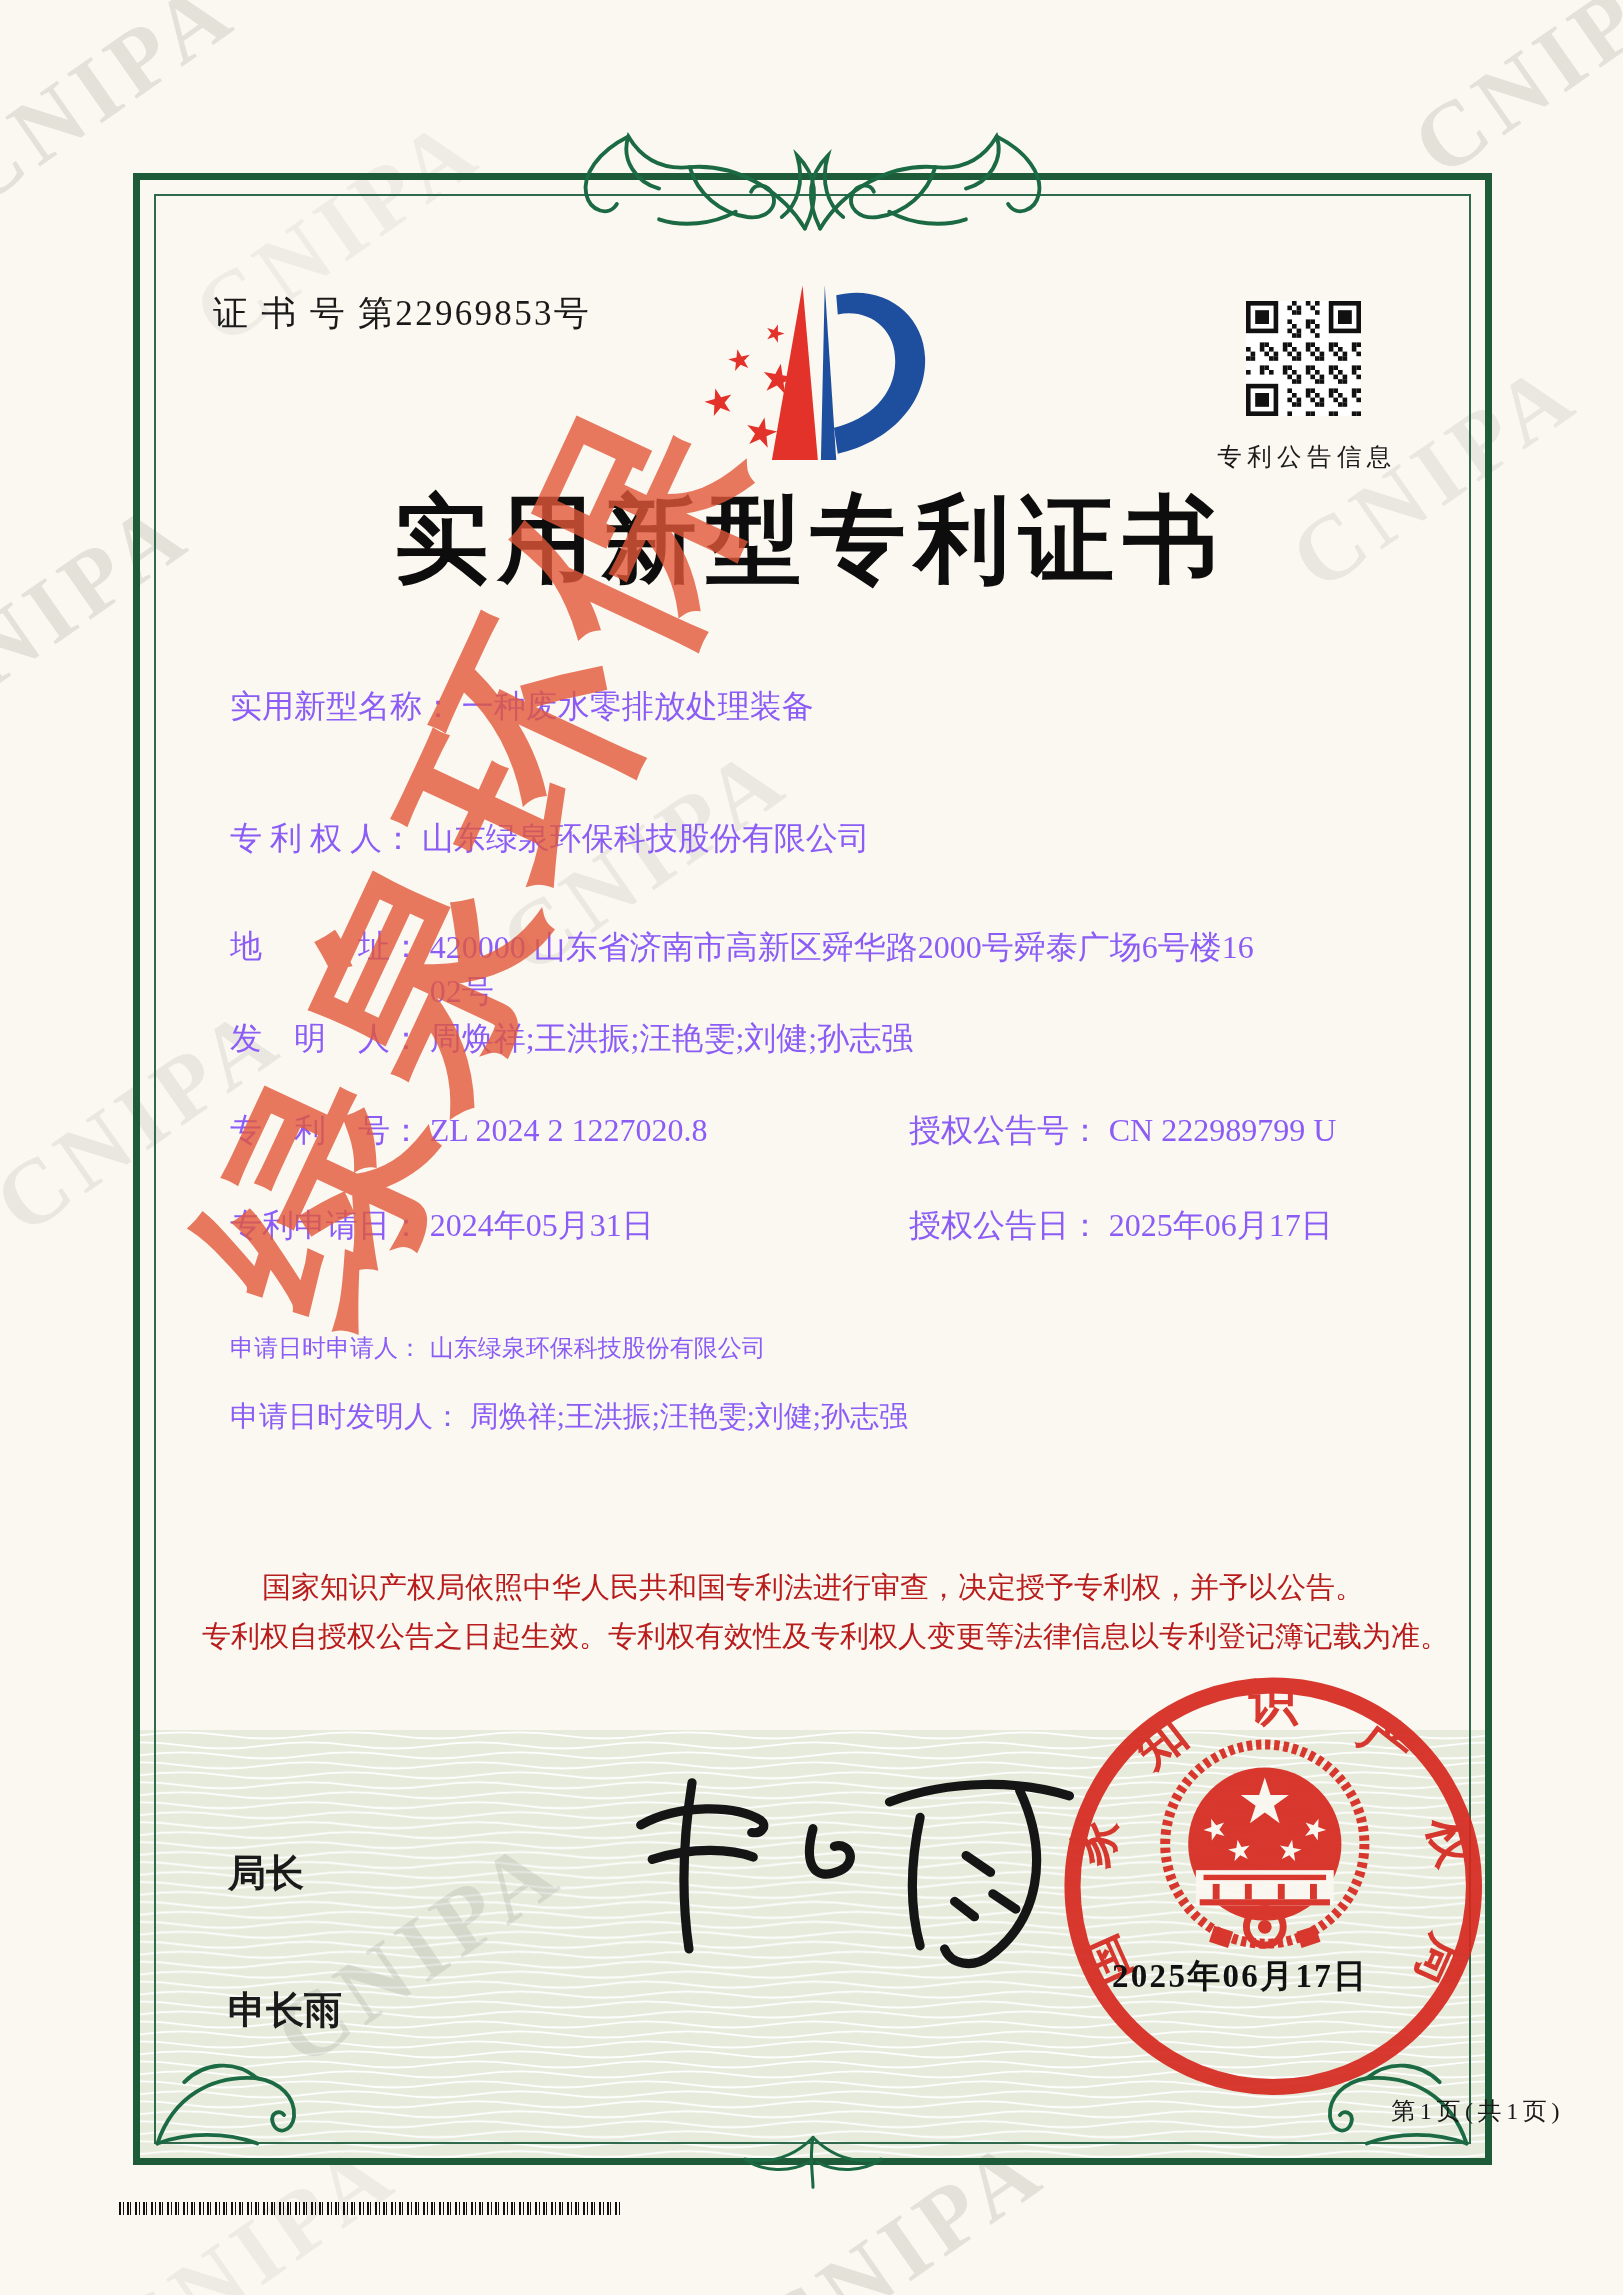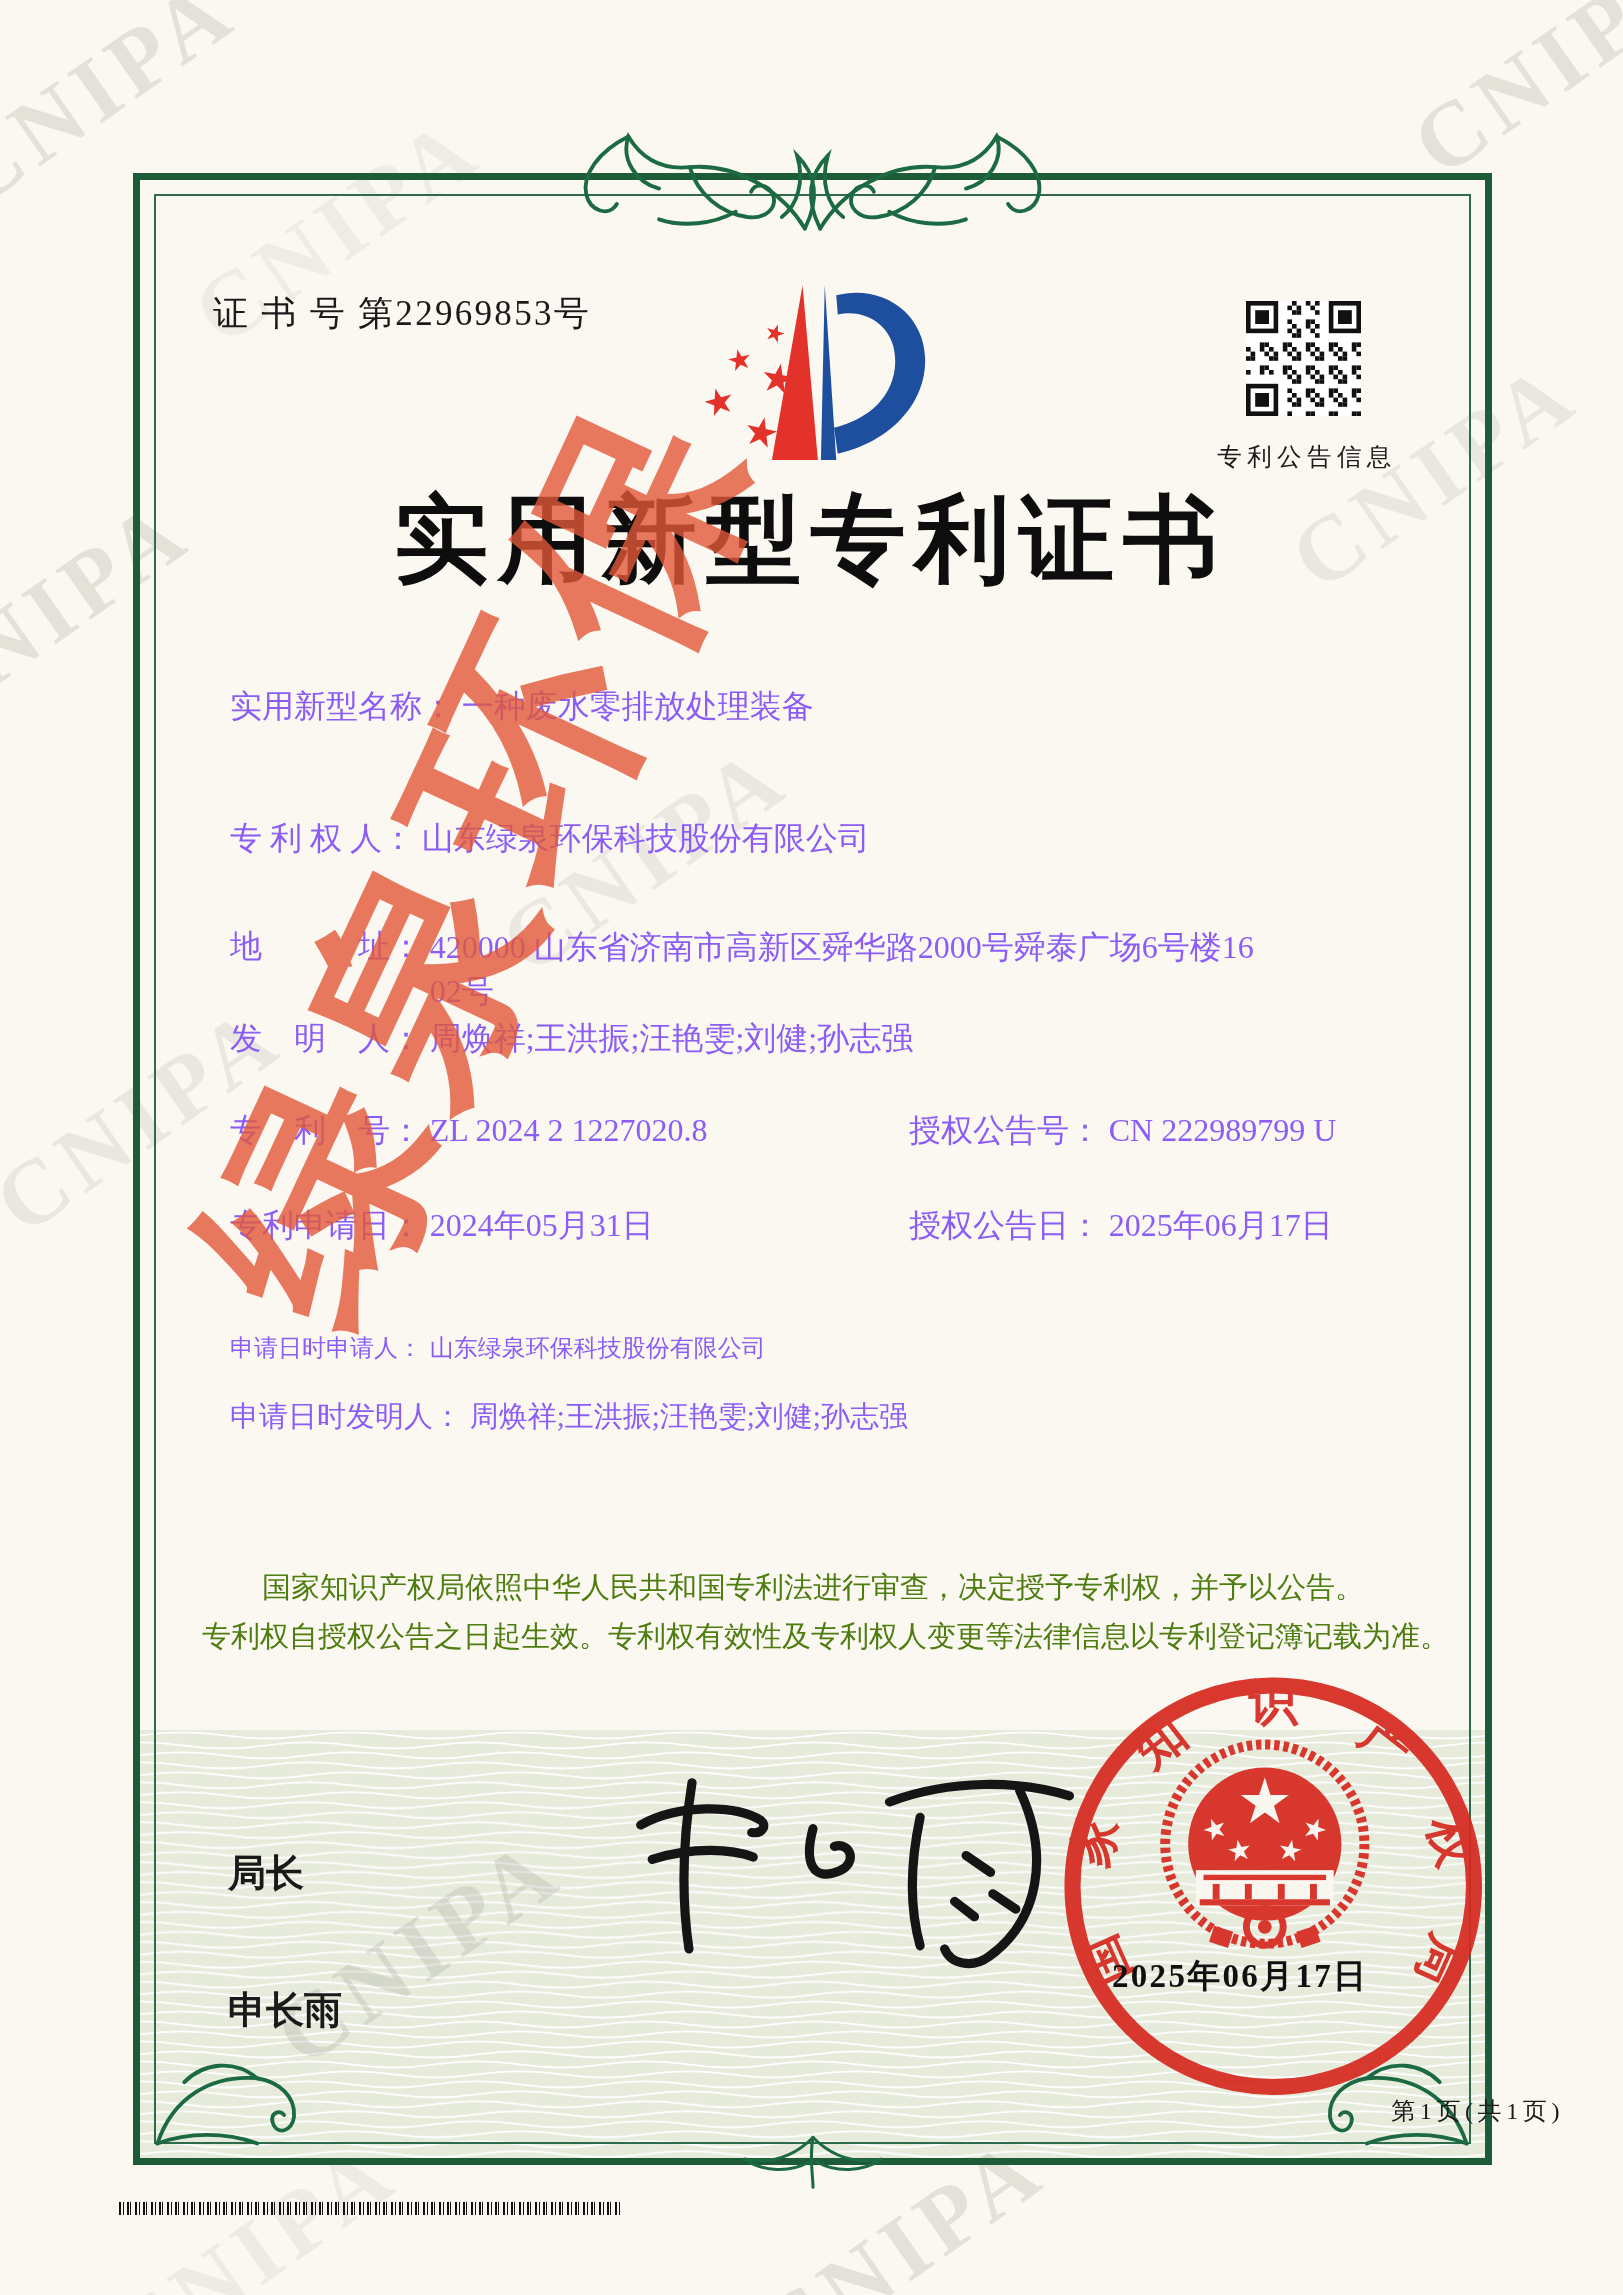--- a/index.html
+++ b/index.html
@@ -47,21 +47,21 @@
   .addr-lines div{line-height:44px;}
   .r-inventor{left:230px; top:1017px;}
   .r-patno{left:230px; top:1109px;}
   .r-pubno{left:909px; top:1109px;}
   .r-filing{left:230px; top:1204px;}
   .r-grant{left:909px; top:1204px;}
   .r-app-filing{left:230px; top:1303px; font-size:24px;margin-top:29px;}
   .r-inv-filing{left:230px; top:1397px; font-size:29px;}
   
   .statement{position:absolute; left:202px; top:1563px; width:1227px; z-index:5;
-    font-size:29px; line-height:49px; color:#4d7c0f;}
+    font-size:29px; line-height:49px; color:#b91c1c;}
   .statement .l1{text-indent:60px; white-space:nowrap;}
   .statement .l2{white-space:nowrap;}
   
   .signer-title{position:absolute; left:228px; top:1848px; font-size:38px; font-weight:bold;
     font-family:"Liberation Sans","DejaVu Sans",sans-serif; z-index:6;}
   .signer-name{position:absolute; left:228px; top:1985px; font-size:38px; font-weight:bold;
     font-family:"Liberation Sans","DejaVu Sans",sans-serif; z-index:6;}
   .signature{position:absolute; left:491px; top:1756px; z-index:6;}
   
   .seal{position:absolute; left:1061px; top:1674px; z-index:7;}

